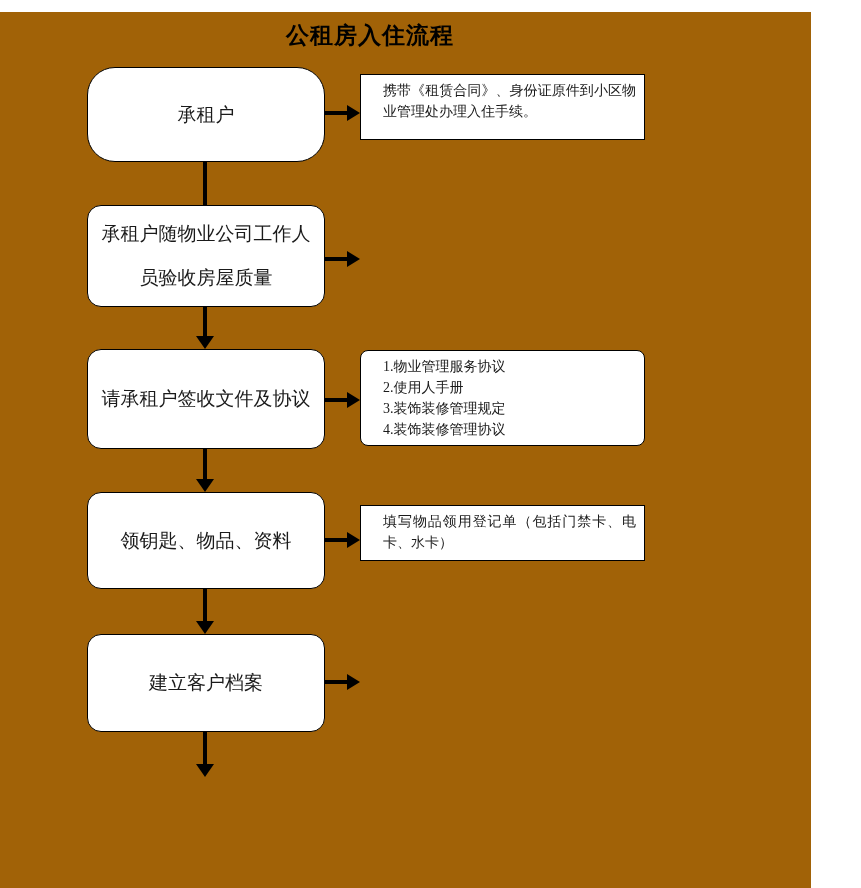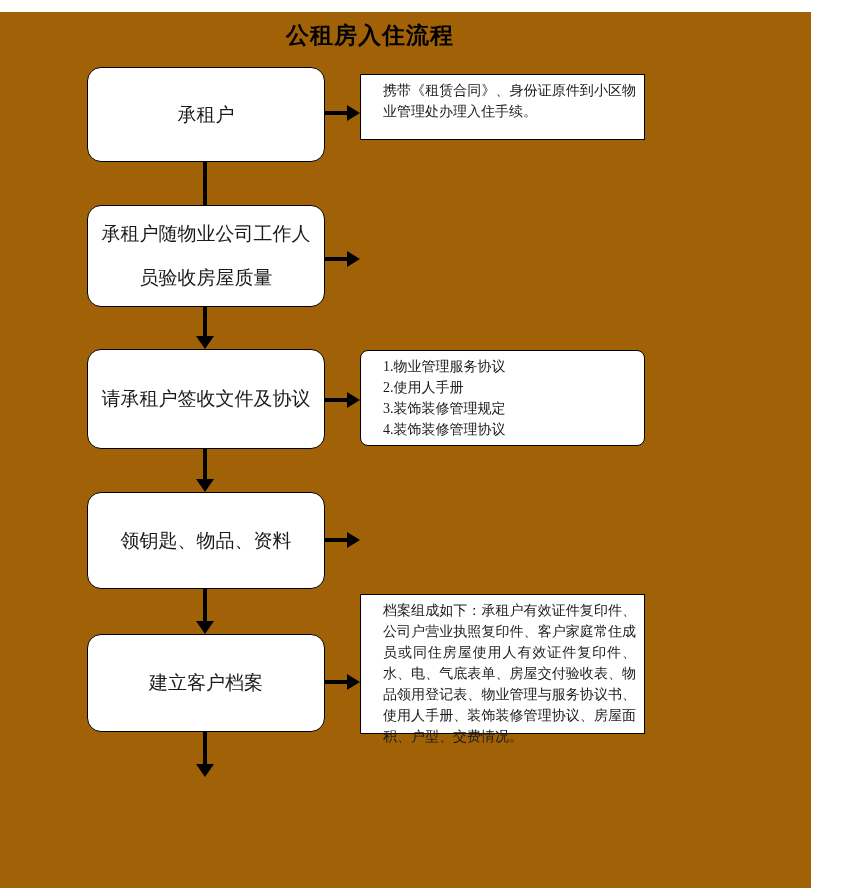--- a/index.html
+++ b/index.html
@@ -60,21 +60,21 @@
     border-top:13px solid #000;
   }
 </style>
 </head>
 <body>
 
 <div id="canvas">
 
   <div class="title">公租房入住流程</div>
 
-  <div class="node" style="top:55px;height:95px;">承租户</div>
+  <div class="node" style="top:55px;height:95px;border-radius:28px;">承租户</div>
   <div class="node" style="top:193px;height:102px;">承租户随物业公司工作人员验收房屋质量</div>
   <div class="node" style="top:337px;height:100px;">请承租户签收文件及协议</div>
   <div class="node" style="top:480px;height:97px;">领钥匙、物品、资料</div>
   <div class="node" style="top:622px;height:98px;">建立客户档案</div>
 
   <div class="v-conn" style="top:150px;height:43px;">
     <div class="shaft"></div>
   </div>
   <div class="v-conn" style="top:295px;height:42px;">
     <div class="shaft"></div>
@@ -112,15 +112,15 @@
   <div class="h-arrow" style="top:662px;">
     <div class="shaft"></div>
     <div class="head"></div>
   </div>
 
   <div class="note" style="top:62px;height:66px;">携带《租赁合同》、身份证原件到小区物业管理处办理入住手续。</div>
   <div class="note" style="top:338px;height:96px;border-radius:8px;">1.物业管理服务协议
 2.使用人手册
 3.装饰装修管理规定
 4.装饰装修管理协议</div>
-  <div class="note" style="top:582px;height:140px;">档案组成如下：承租户有效证件复印件、公司户营业执照复印件、客户家庭常住成员或同住房屋使用人有效证件复印件、水、电、气底表单、房屋交付验收表、物品领用登记表、物业管理与服务协议书、使用人手册、装饰装修管理协议、房屋面积、户型、交费情况。</div>
+  <div class="note" style="top:493px;height:56px;">填写物品领用登记单（包括门禁卡、电卡、水卡）</div>
 
 </div>
 
 </body></html>

